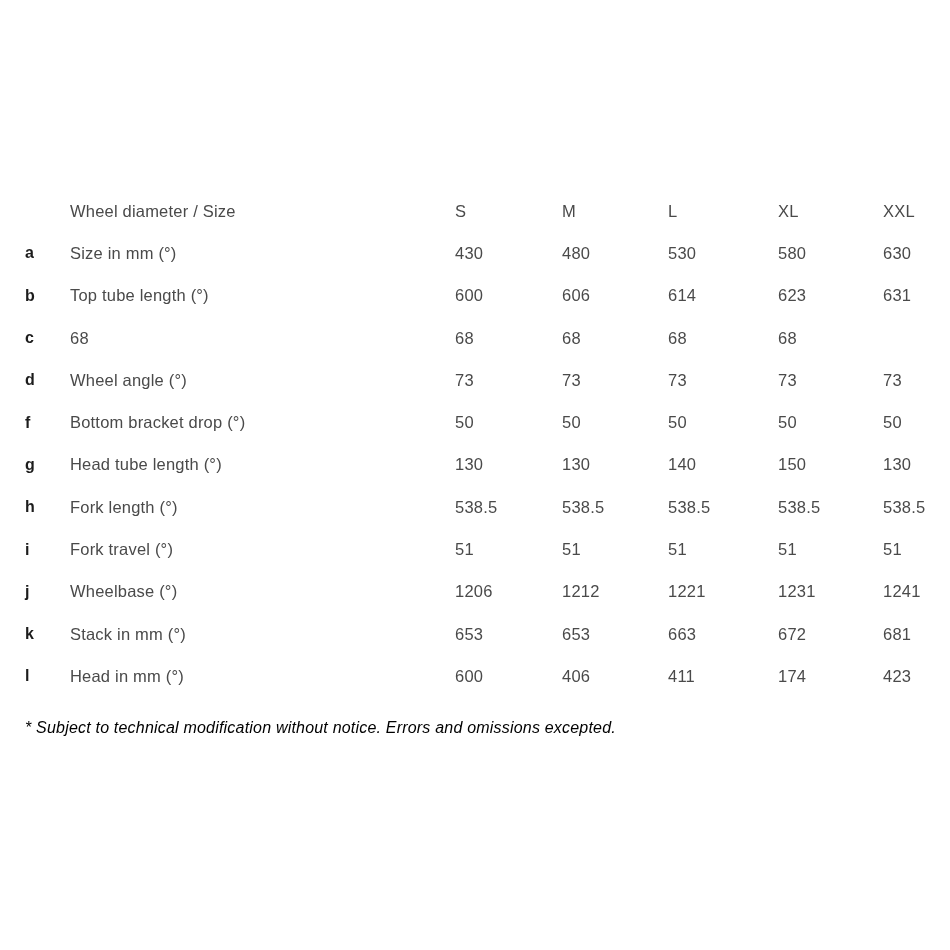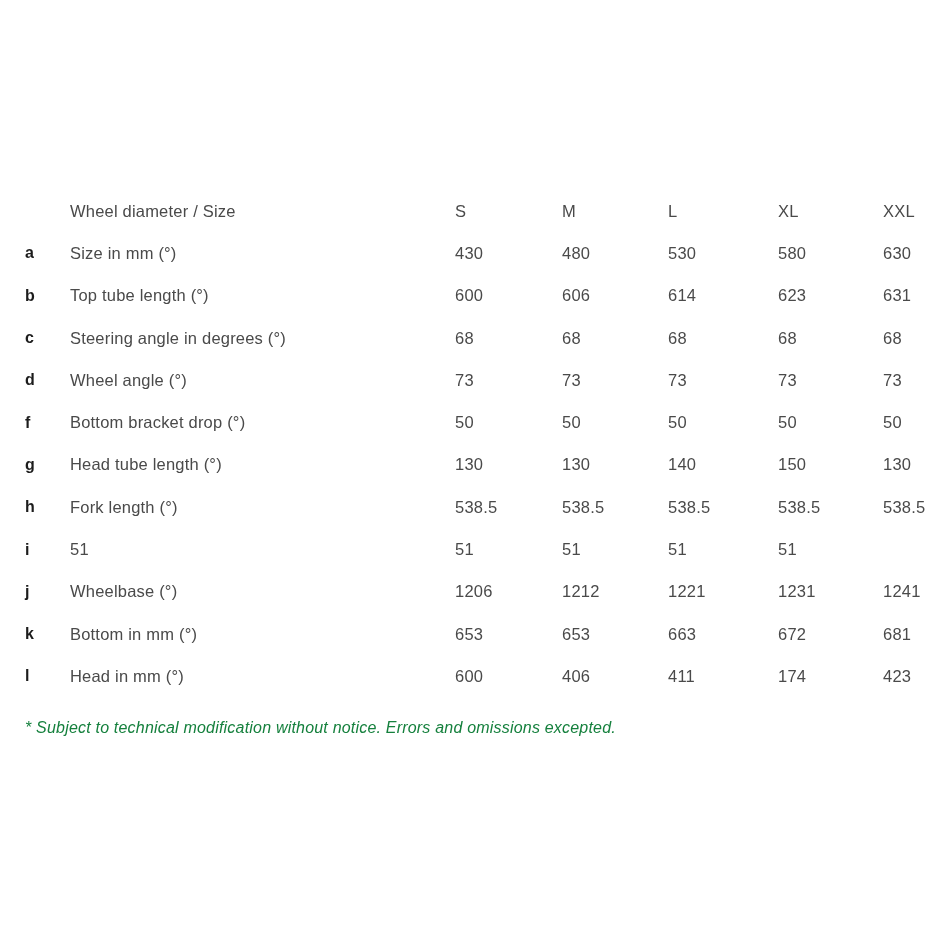--- a/index.html
+++ b/index.html
@@ -37,21 +37,21 @@
     font-weight: 700;
     color: #1c1c1c;
     font-size: 16px;
   }
   .footnote {
     position: absolute;
     top: 719px;
     left: 25px;
     font-size: 16px;
     font-style: italic;
-    color: #15803d;
+    color: #000000;
     letter-spacing: 0.2px;
   }
 </style>
 </head>
 <body>
 
 <div class="page">
 
   <div class="geo-table">
 
@@ -80,21 +80,20 @@
       <span class="cell">Top tube length (°)</span>
       <span class="cell">600</span>
       <span class="cell">606</span>
       <span class="cell">614</span>
       <span class="cell">623</span>
       <span class="cell">631</span>
     </div>
 
     <div class="trow">
       <span class="cell key">c</span>
-      <span class="cell">Steering angle in degrees (°)</span>
       <span class="cell">68</span>
       <span class="cell">68</span>
       <span class="cell">68</span>
       <span class="cell">68</span>
       <span class="cell">68</span>
     </div>
 
     <div class="trow">
       <span class="cell key">d</span>
       <span class="cell">Wheel angle (°)</span>
@@ -130,40 +129,41 @@
       <span class="cell">Fork length (°)</span>
       <span class="cell">538.5</span>
       <span class="cell">538.5</span>
       <span class="cell">538.5</span>
       <span class="cell">538.5</span>
       <span class="cell">538.5</span>
     </div>
 
     <div class="trow">
       <span class="cell key">i</span>
+      <span class="cell">Fork travel (°)</span>
       <span class="cell">51</span>
       <span class="cell">51</span>
       <span class="cell">51</span>
       <span class="cell">51</span>
       <span class="cell">51</span>
     </div>
 
     <div class="trow">
       <span class="cell key">j</span>
       <span class="cell">Wheelbase (°)</span>
       <span class="cell">1206</span>
       <span class="cell">1212</span>
       <span class="cell">1221</span>
       <span class="cell">1231</span>
       <span class="cell">1241</span>
     </div>
 
     <div class="trow">
       <span class="cell key">k</span>
-      <span class="cell">Bottom in mm (°)</span>
+      <span class="cell">Stack in mm (°)</span>
       <span class="cell">653</span>
       <span class="cell">653</span>
       <span class="cell">663</span>
       <span class="cell">672</span>
       <span class="cell">681</span>
     </div>
 
     <div class="trow">
       <span class="cell key">l</span>
       <span class="cell">Head in mm (°)</span>

